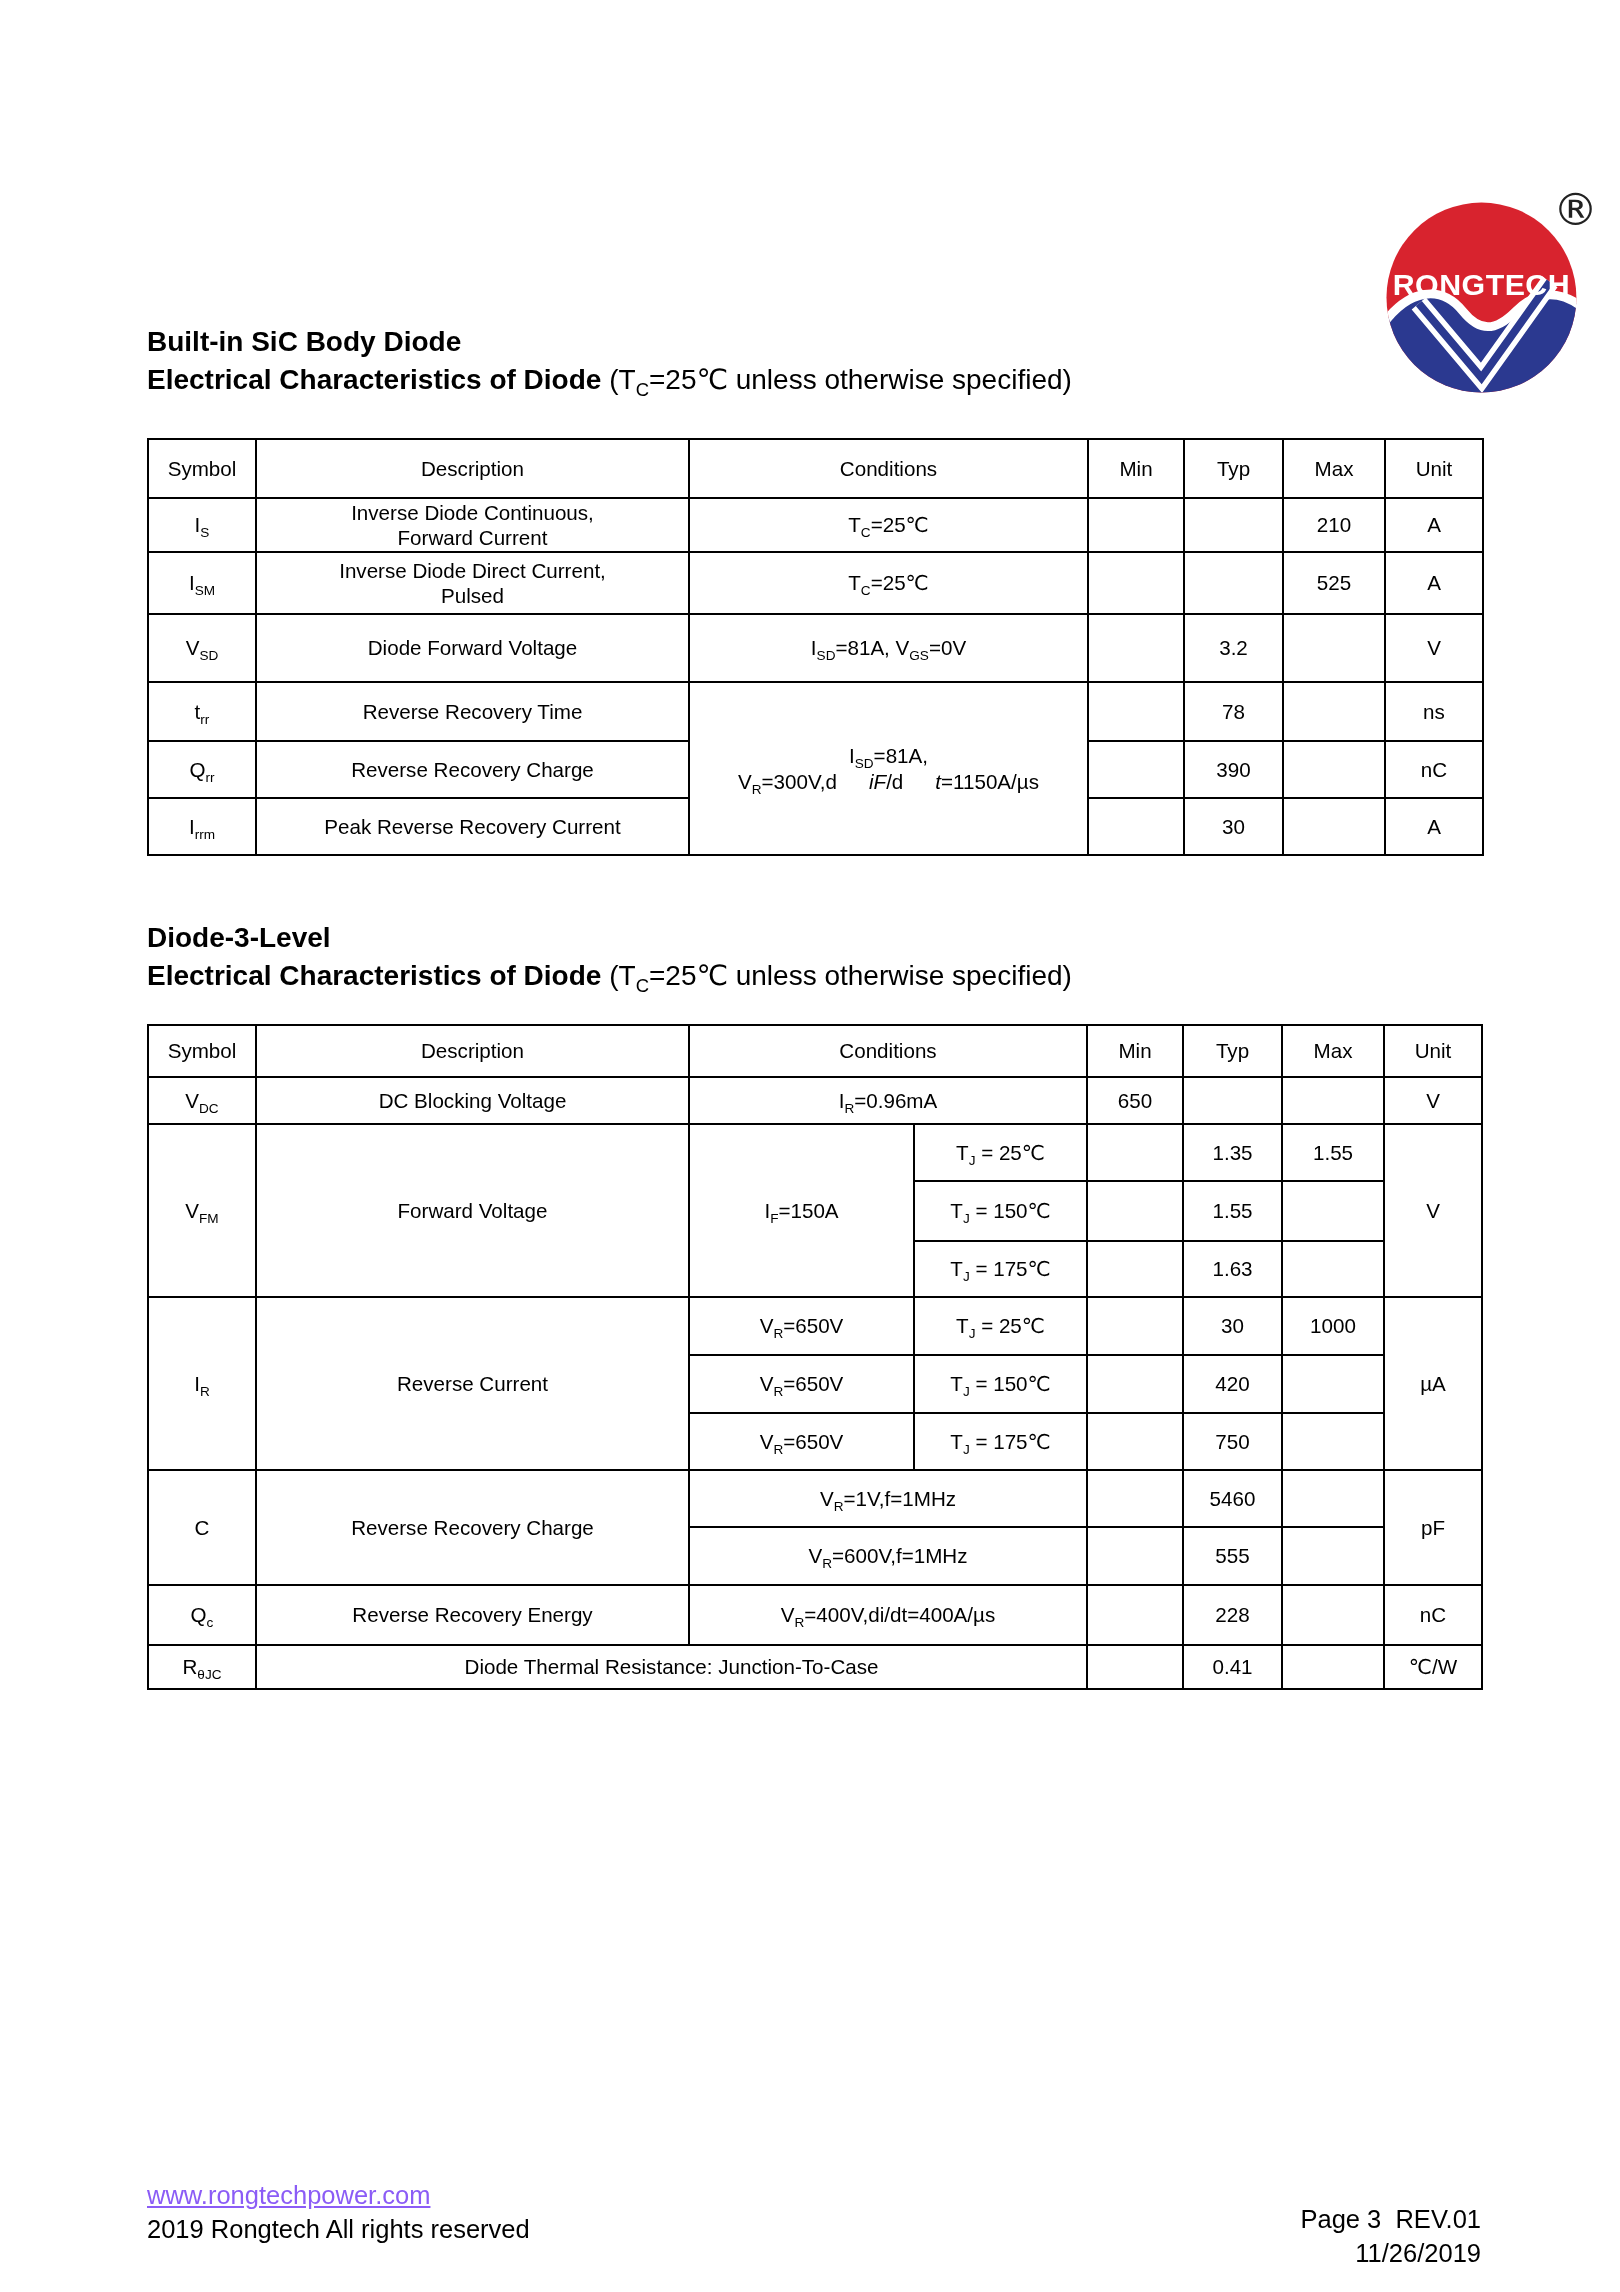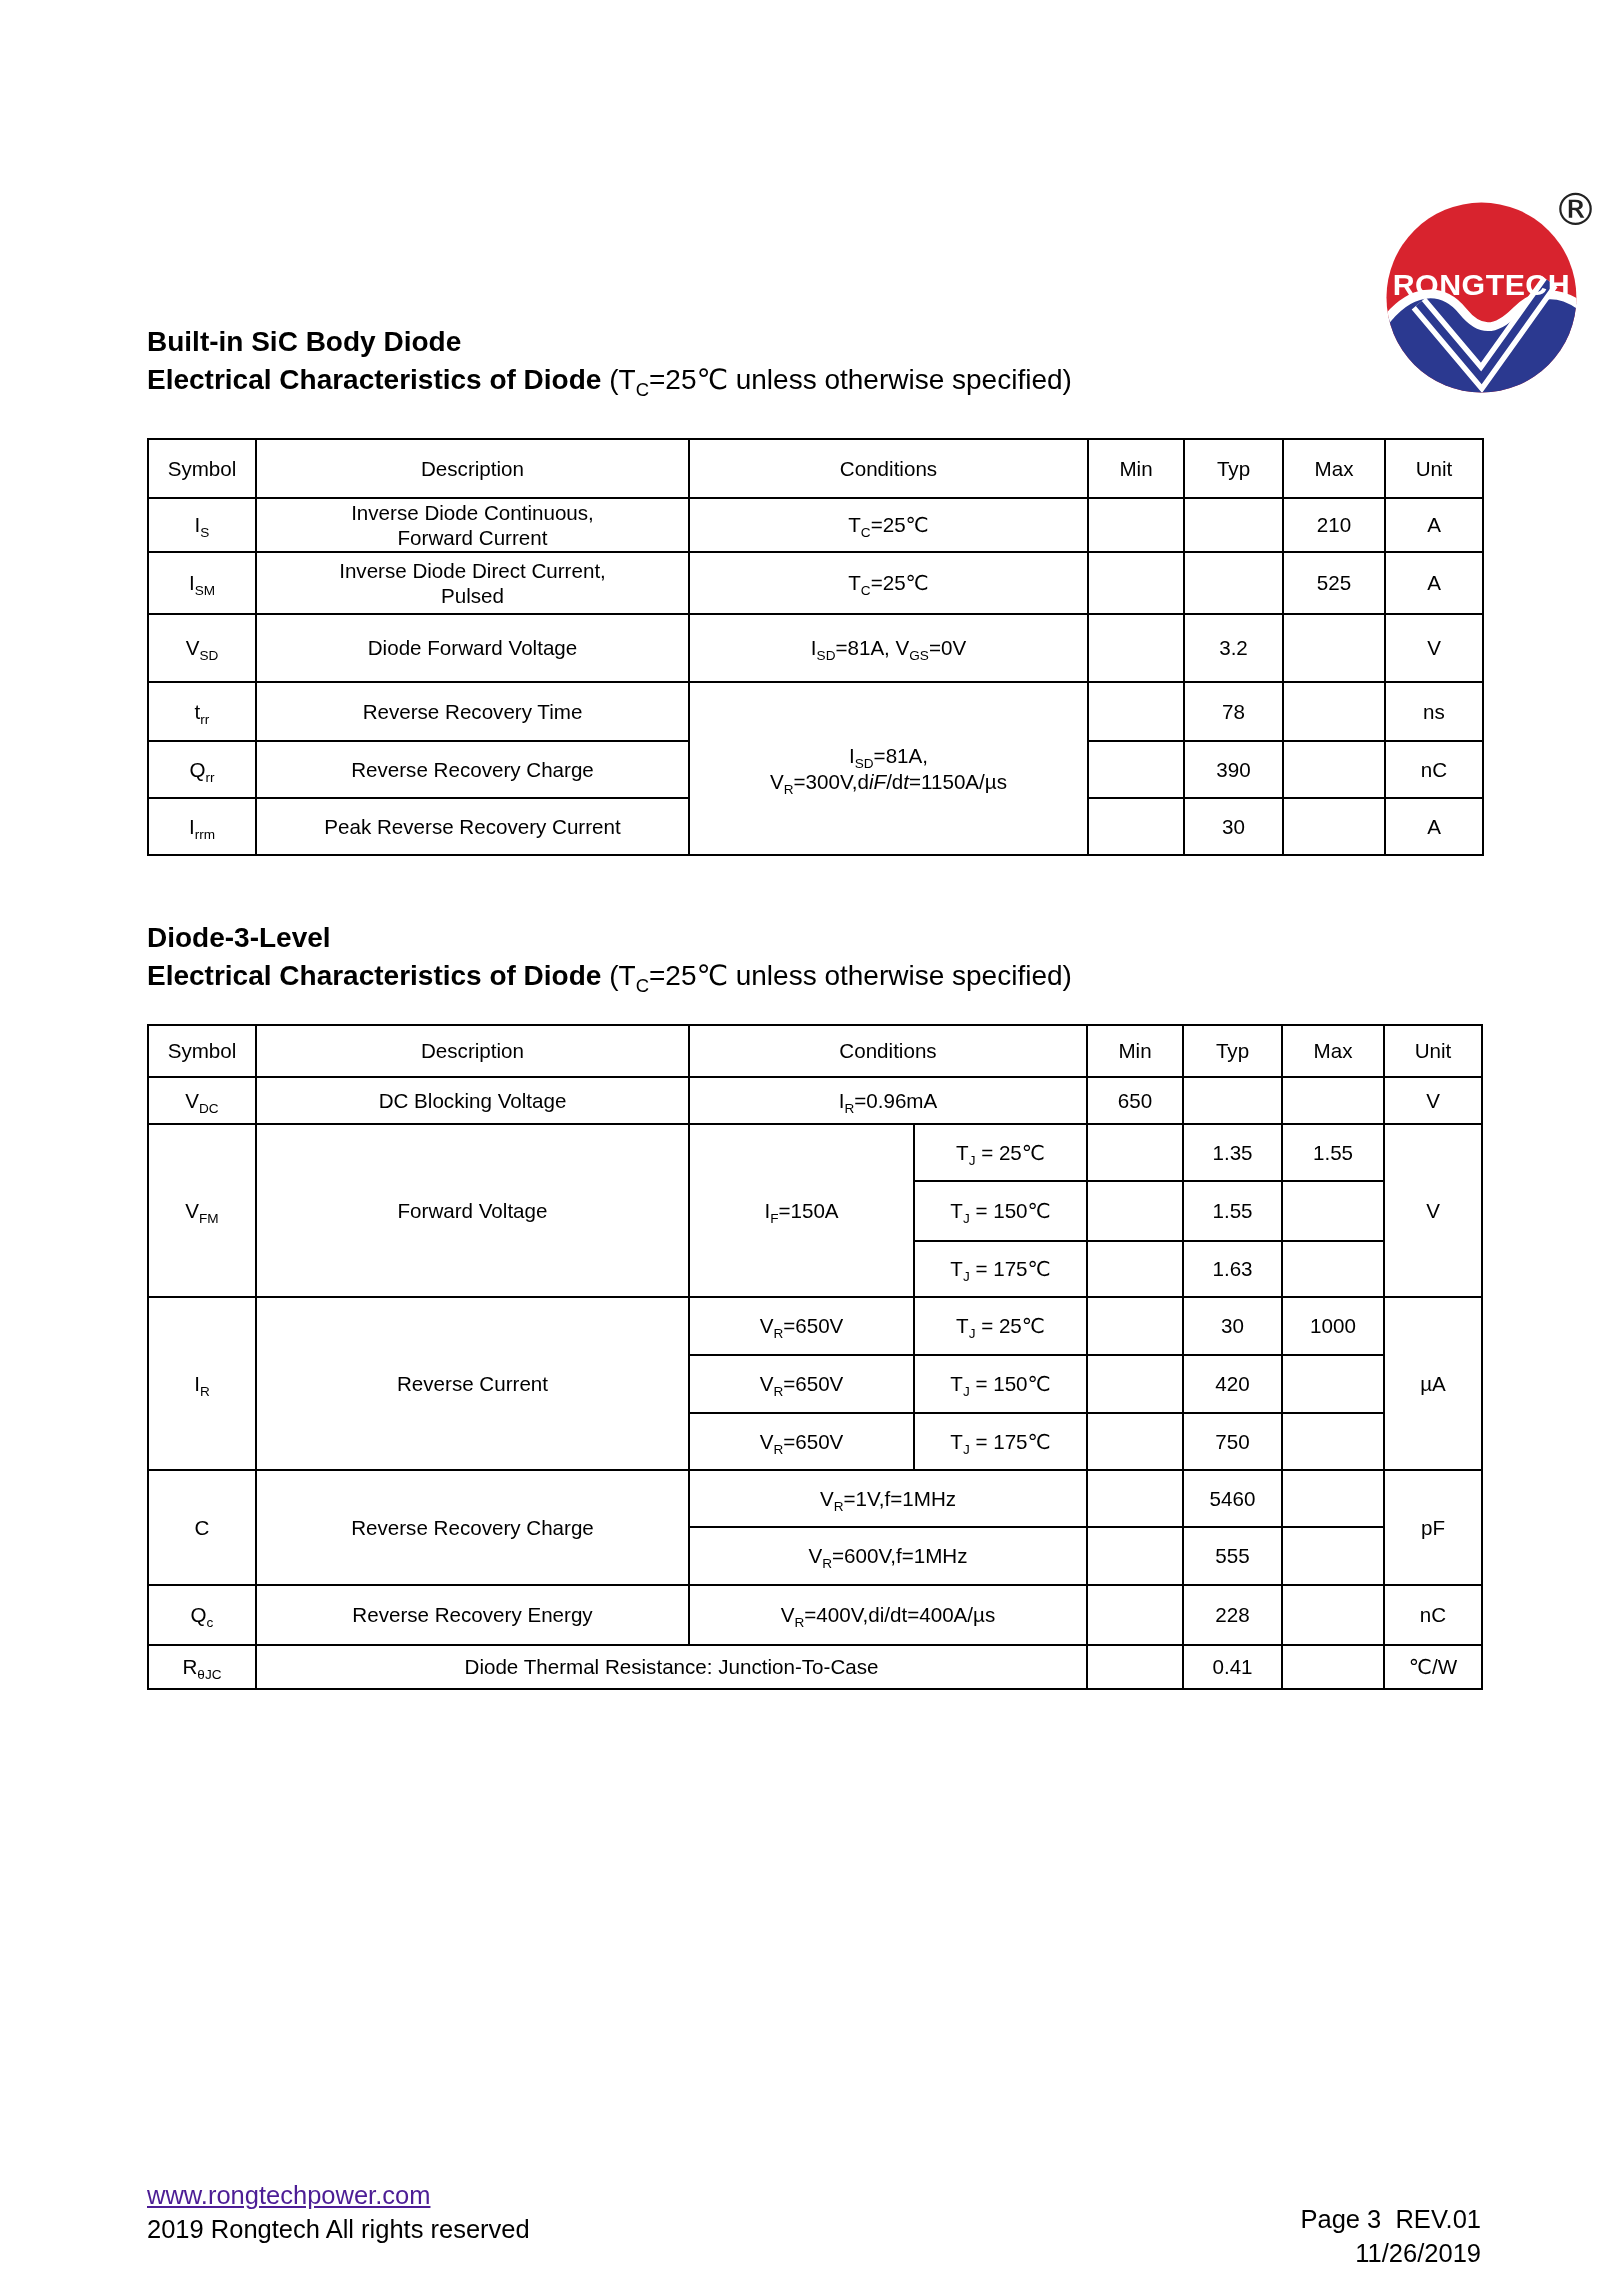--- a/index.html
+++ b/index.html
@@ -2,32 +2,32 @@
 <html><head>
 <meta charset="utf-8">
 <style>
   html,body{margin:0;padding:0;background:#d8d8d8;}
   .page{position:relative;width:1620px;height:2293px;background:#ffffff;
         font-family:"Liberation Sans","DejaVu Sans",sans-serif;color:#000;overflow:hidden;margin:0 auto;}
   .abs{position:absolute;}
   .heading{font-size:28px;font-weight:bold;line-height:38px;white-space:nowrap;}
   .heading .normal{font-weight:normal;}
   sub{font-size:66%;line-height:0;}
-  i{font-style:italic;}
+  i{font-style:italic;padding-left:32px;}
   table.spec{position:absolute;border-collapse:collapse;table-layout:fixed;font-size:20.6px;line-height:25.5px;}
   table.spec th,table.spec td{border:2px solid #000;border-top-width:2.9px;border-bottom-width:2.9px;
         text-align:center;vertical-align:middle;font-weight:normal;padding:0;overflow:hidden;}
   table.spec{border:2.9px solid #000;}
   .al{text-align:left;}
   .pl18{padding-left:17.6px;}
   .pl28{padding-left:27.4px;}
   .pl14{padding-left:13.7px;}
   .footer-left{left:147px;top:2178px;font-size:25.5px;line-height:34px;}
   .footer-right{right:139px;top:2178px;font-size:25.5px;line-height:34px;text-align:right;margin-top:24px;}
-  a.link{color:#4c1d95;text-decoration:underline;cursor:pointer;}
+  a.link{color:#8b5cf6;text-decoration:underline;cursor:pointer;}
   .logo-svg{position:absolute;left:1362px;top:184px;width:233px;height:233px;}
 </style>
 </head>
 <body>
 
 <div class="page">
 
   <svg class="logo-svg" viewBox="0 0 238 238">
     <defs>
         <clipPath id="logoclip">

